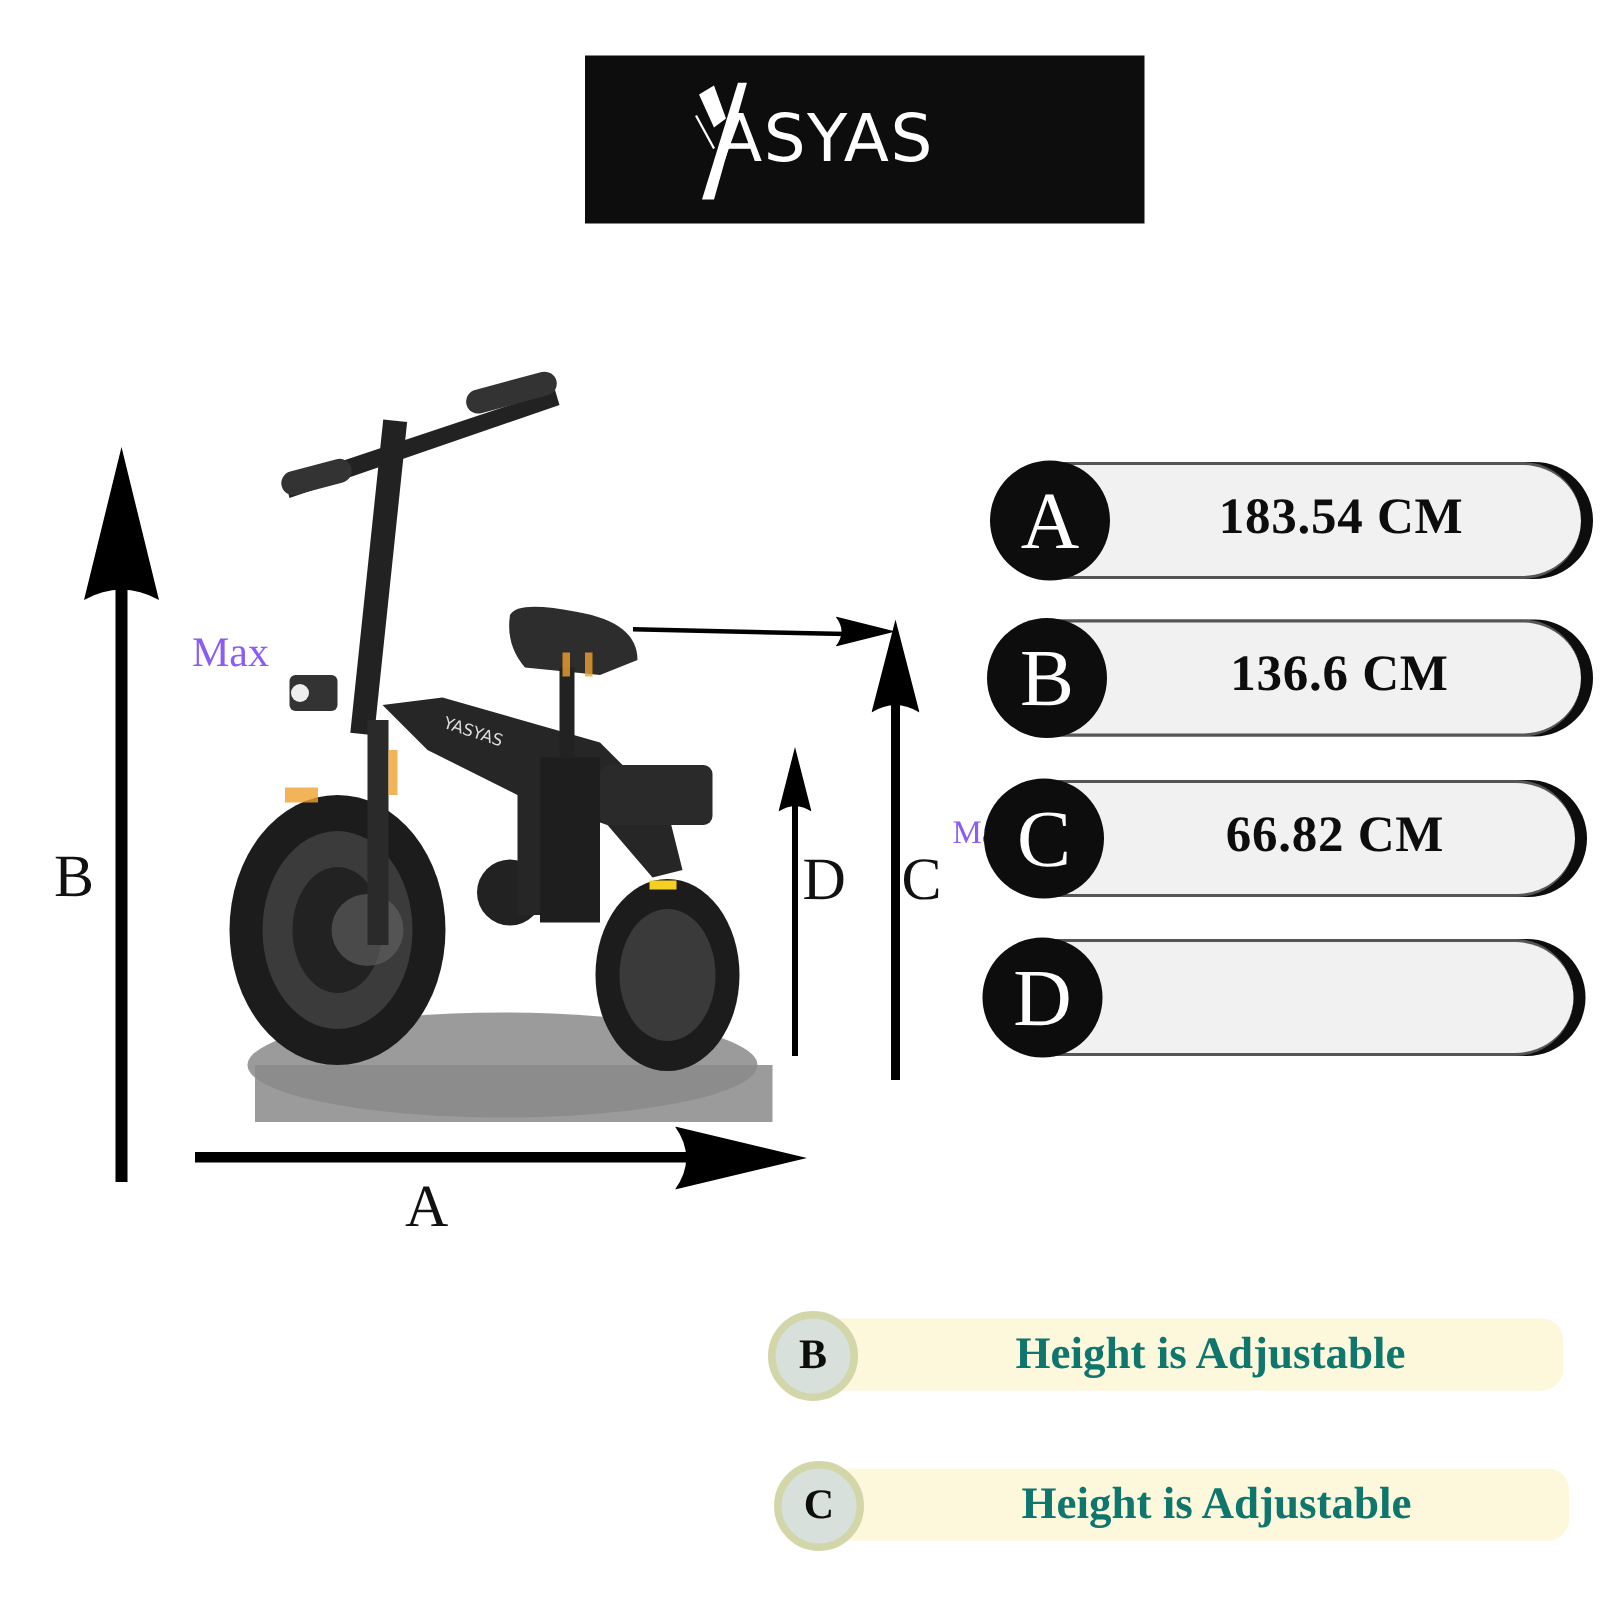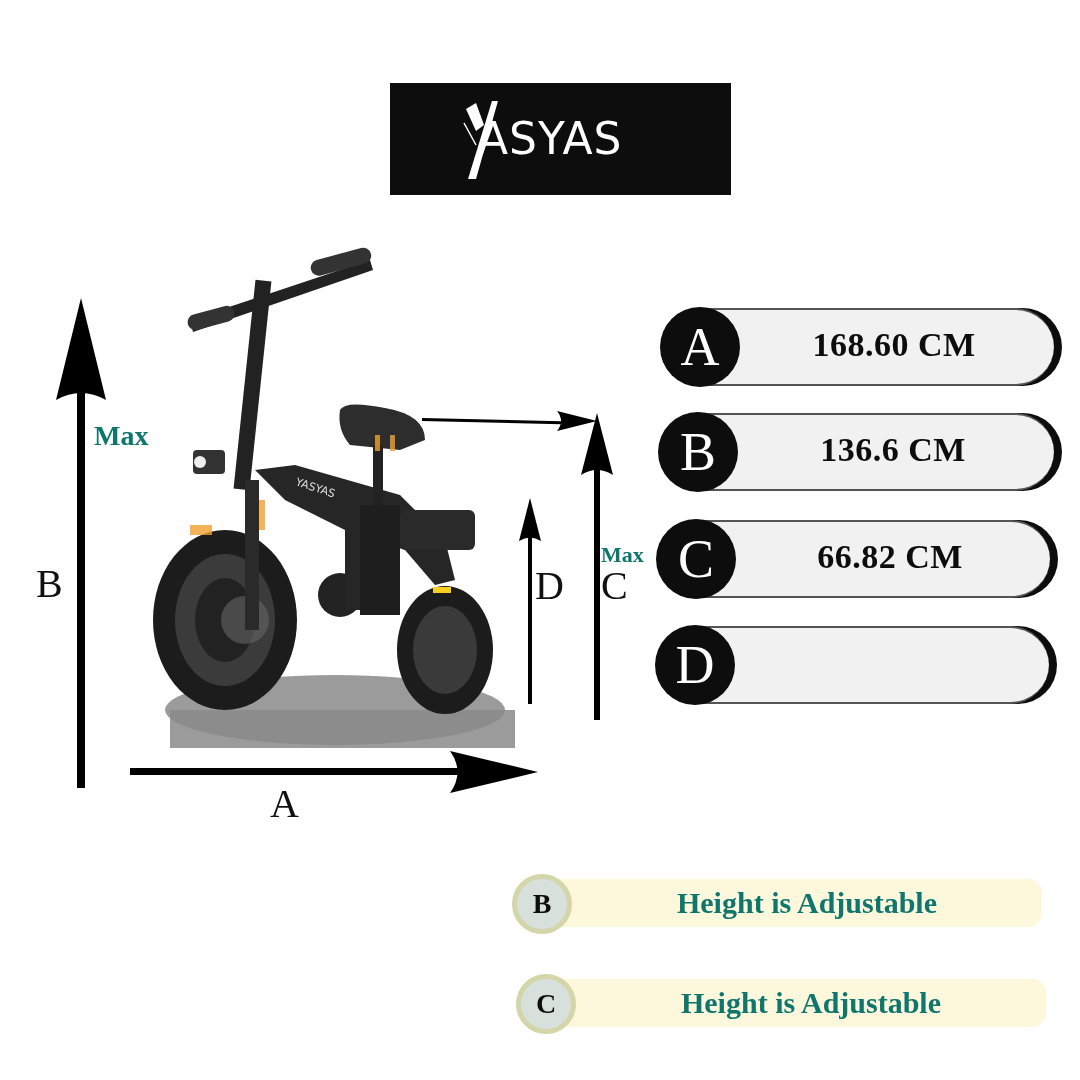--- a/index.html
+++ b/index.html
@@ -1,32 +1,32 @@
 <!DOCTYPE html>
 <html><head>
 <meta charset="utf-8">
 <style>
   html, body { margin:0; padding:0; background:#ffffff; }
   body { width:1080px; height:1080px; position:relative; overflow:hidden;
          font-family:"DejaVu Serif", serif; }
   .abs { position:absolute; }
 
   
-  .logo { left:390px; top:37px; width:341px; height:112px; background:#0d0d0d;margin-top:46px; }
+  .logo { left:390px; top:37px; width:373px; height:112px; background:#0d0d0d; }
   .logo-text { position:absolute; left:88px; top:28px; color:#fff;
                font-family:"DejaVu Sans", sans-serif; font-size:44px; letter-spacing:1px; line-height:56px; }
   .logo-y { position:absolute; left:72px; top:18px; width:48px; height:80px; }
 
   
   .bike { left:145px; top:240px; width:380px; height:510px; }
 
   
   .shaft { background:#000; position:absolute; }
   .label-serif { font-family:"Liberation Serif", serif; color:#111; position:absolute; }
-  .max { font-family:"Liberation Serif", serif; font-weight:bold; position:absolute; color:#0f766e; }
+  .max { font-family:"Liberation Serif", serif; font-weight:normal; position:absolute; color:#8b5cf6;margin-left:34px; }
 
   
   .pill { position:absolute; height:78px; }
   .pill-shadow { position:absolute; top:0; bottom:0; right:0; left:40px; background:#0d0d0d; border-radius:0 40px 40px 0; }
   .pill-body { position:absolute; top:0; bottom:0; left:40px; right:8px; background:#f1f1f1;
                border-radius:0 40px 40px 0; border-top:2px solid #555; border-bottom:2px solid #555; box-sizing:border-box; }
   .pill-badge { position:absolute; left:0; top:-1px; width:80px; height:80px; border-radius:50%; background:#0d0d0d;
                 color:#fff; font-family:"Liberation Serif", serif; font-size:54px; line-height:80px; text-align:center; }
   .pill-value { position:absolute; left:80px; right:14px; top:0; bottom:0; text-align:center;
                 font-family:"Liberation Serif", serif; font-weight:bold; font-size:34px; line-height:74px; color:#0d0d0d; letter-spacing:0.5px; }
@@ -120,21 +120,21 @@
 <svg class="abs" style="left:581px; top:413px;" width="32" height="63" viewBox="0 0 32 63">
   <path d="M16 0 L32 62 Q16 52 0 62 Z" fill="#000"></path>
 </svg>
 <span class="max" style="left:601px; top:542px; font-size:22px;">Max</span>
 <span class="label-serif" style="left:601px; top:562px; font-size:40px;">C</span>
 
 <div class="pill" style="left:660px; top:308px; width:402px;">
   <div class="pill-shadow"></div>
   <div class="pill-body"></div>
   <div class="pill-badge">A</div>
-  <div class="pill-value">168.60 CM</div>
+  <div class="pill-value">183.54 CM</div>
 </div>
 <div class="pill" style="left:658px; top:413px; width:404px;">
   <div class="pill-shadow"></div>
   <div class="pill-body"></div>
   <div class="pill-badge">B</div>
   <div class="pill-value">136.6 CM</div>
 </div>
 <div class="pill" style="left:656px; top:520px; width:402px;">
   <div class="pill-shadow"></div>
   <div class="pill-body"></div>

